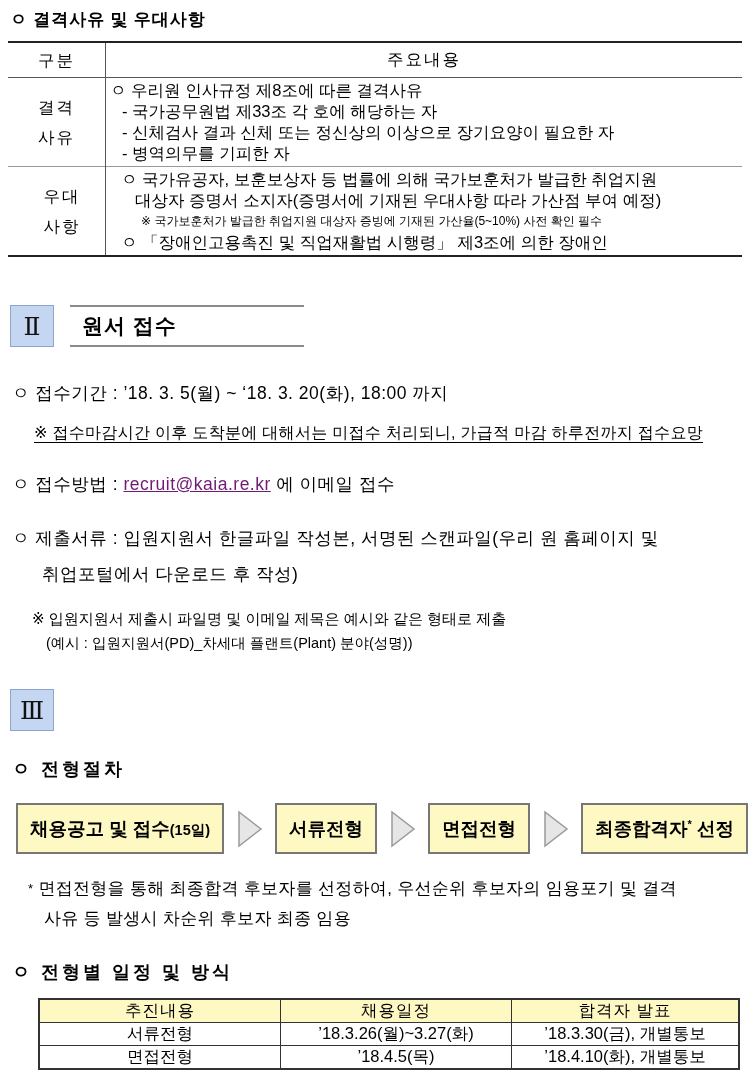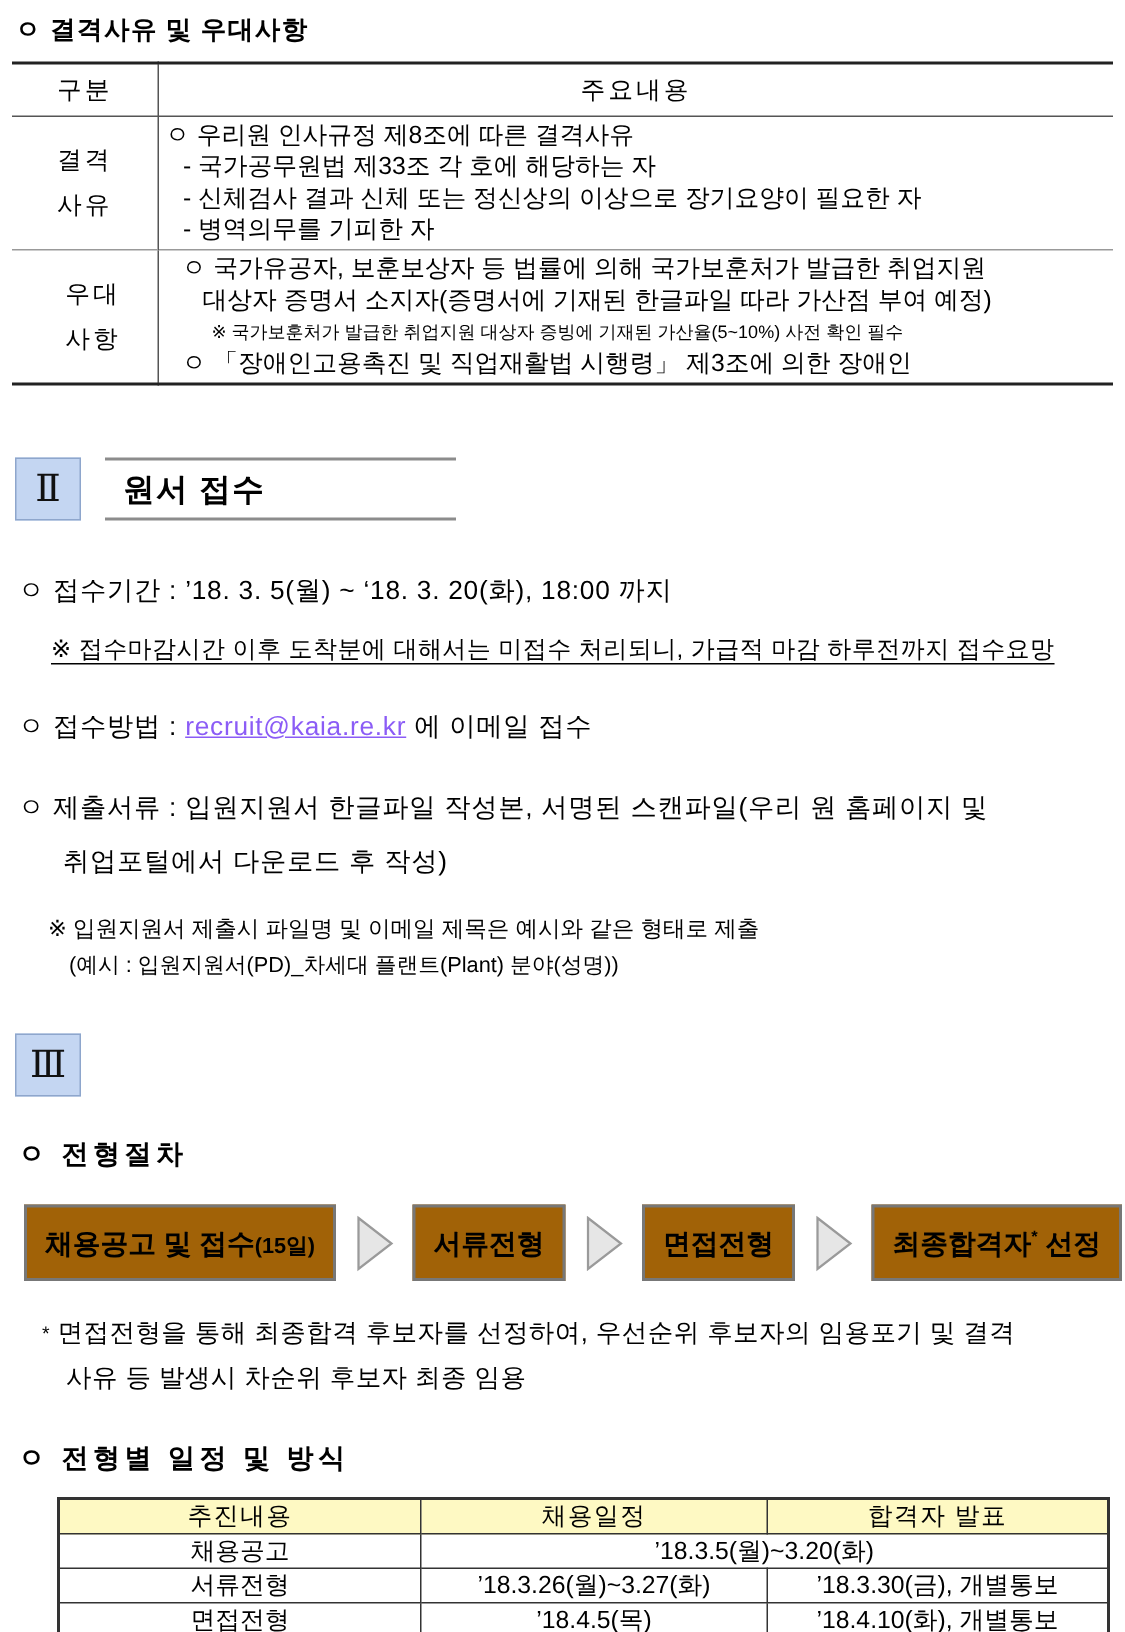--- a/index.html
+++ b/index.html
@@ -54,35 +54,35 @@
   }
 
   
   .bullet { font-size:17.5px; letter-spacing:0.5px; }
   .period-line { margin:34px 0 0 4px; }
   .note-underline {
     margin:18px 0 0 26px; font-size:16px; text-decoration:underline;
     text-underline-offset:4px; letter-spacing:0.3px;
   }
   .method-line { margin:28px 0 0 4px; }
-  .email-link { color:#8b5cf6; text-decoration:underline;text-align:right; }
+  .email-link { color:#701a75; text-decoration:underline;text-align:right; }
   .docs-line1 { margin:30px 0 0 4px; }
   .docs-line2 { margin:12px 0 0 34px; }
   .docs-note1 { margin:24px 0 0 24px; font-size:15px; }
   .docs-note2 { margin:5px 0 0 38px; font-size:14.5px; }
 
   .sub-heading { font-size:18px; font-weight:bold; letter-spacing:3px; margin:26px 0 0 4px; }
 
   
   .flow-row {
     display:flex; align-items:center; justify-content:space-between;
     margin:22px 2px 0 8px; width:732px;
   }
   .flow-box {
-    background:#a16207; border:2px solid #777;
+    background:#fef9c3; border:2px solid #777;
     padding:11px 12px; font-size:18.5px; font-weight:bold;
     white-space:nowrap; text-align:center;
   }
   .flow-box .small { font-size:14.5px; font-weight:bold; }
   .flow-box sup { font-size:11px; }
   .flow-arrow { flex:0 0 auto; display:block; }
 
   .flow-note { font-size:17px; letter-spacing:0.3px; line-height:30px; }
   .flow-note-1 { margin:20px 0 0 20px; }
   .flow-note-1 .ast { font-size:13px; vertical-align:top; }
@@ -120,21 +120,21 @@
         <div class="indent-dash">- 국가공무원법 제33조 각 호에 해당하는 자</div>
         <div class="indent-dash">- 신체검사 결과 신체 또는 정신상의 이상으로 장기요양이 필요한 자</div>
         <div class="indent-dash">- 병역의무를 기피한 자</div>
       </td>
     </tr>
     <tr class="row-sep">
       <td class="col-label">우대
 사항</td>
       <td class="cell-lines">
         <div>ㅇ 국가유공자, 보훈보상자 등 법률에 의해 국가보훈처가 발급한 취업지원</div>
-        <div class="cell-sub">대상자 증명서 소지자(증명서에 기재된 한글파일 따라 가산점 부여 예정)</div>
+        <div class="cell-sub">대상자 증명서 소지자(증명서에 기재된 우대사항 따라 가산점 부여 예정)</div>
         <div class="cell-note">※ 국가보훈처가 발급한 취업지원 대상자 증빙에 기재된 가산율(5~10%) 사전 확인 필수</div>
         <div>ㅇ 「장애인고용촉진 및 직업재활법 시행령」 제3조에 의한 장애인</div>
       </td>
     </tr>
   </tbody>
 </table>
 
 <div class="section-header sec2-header">
   <div class="numeral-box">Ⅱ</div>
   <div class="section-title">원서 접수</div>
@@ -180,24 +180,20 @@
 <table class="schedule-table">
   <thead>
     <tr>
       <th style="width:34.5%">추진내용</th>
       <th style="width:33%">채용일정</th>
       <th style="width:32.5%">합격자 발표</th>
     </tr>
   </thead>
   <tbody>
     <tr>
-      <td>채용공고</td>
-      <td colspan="2">’18.3.5(월)~3.20(화)</td>
-    </tr>
-    <tr>
       <td>서류전형</td>
       <td>’18.3.26(월)~3.27(화)</td>
       <td>’18.3.30(금), 개별통보</td>
     </tr>
     <tr>
       <td>면접전형</td>
       <td>’18.4.5(목)</td>
       <td>’18.4.10(화), 개별통보</td>
     </tr>
 

